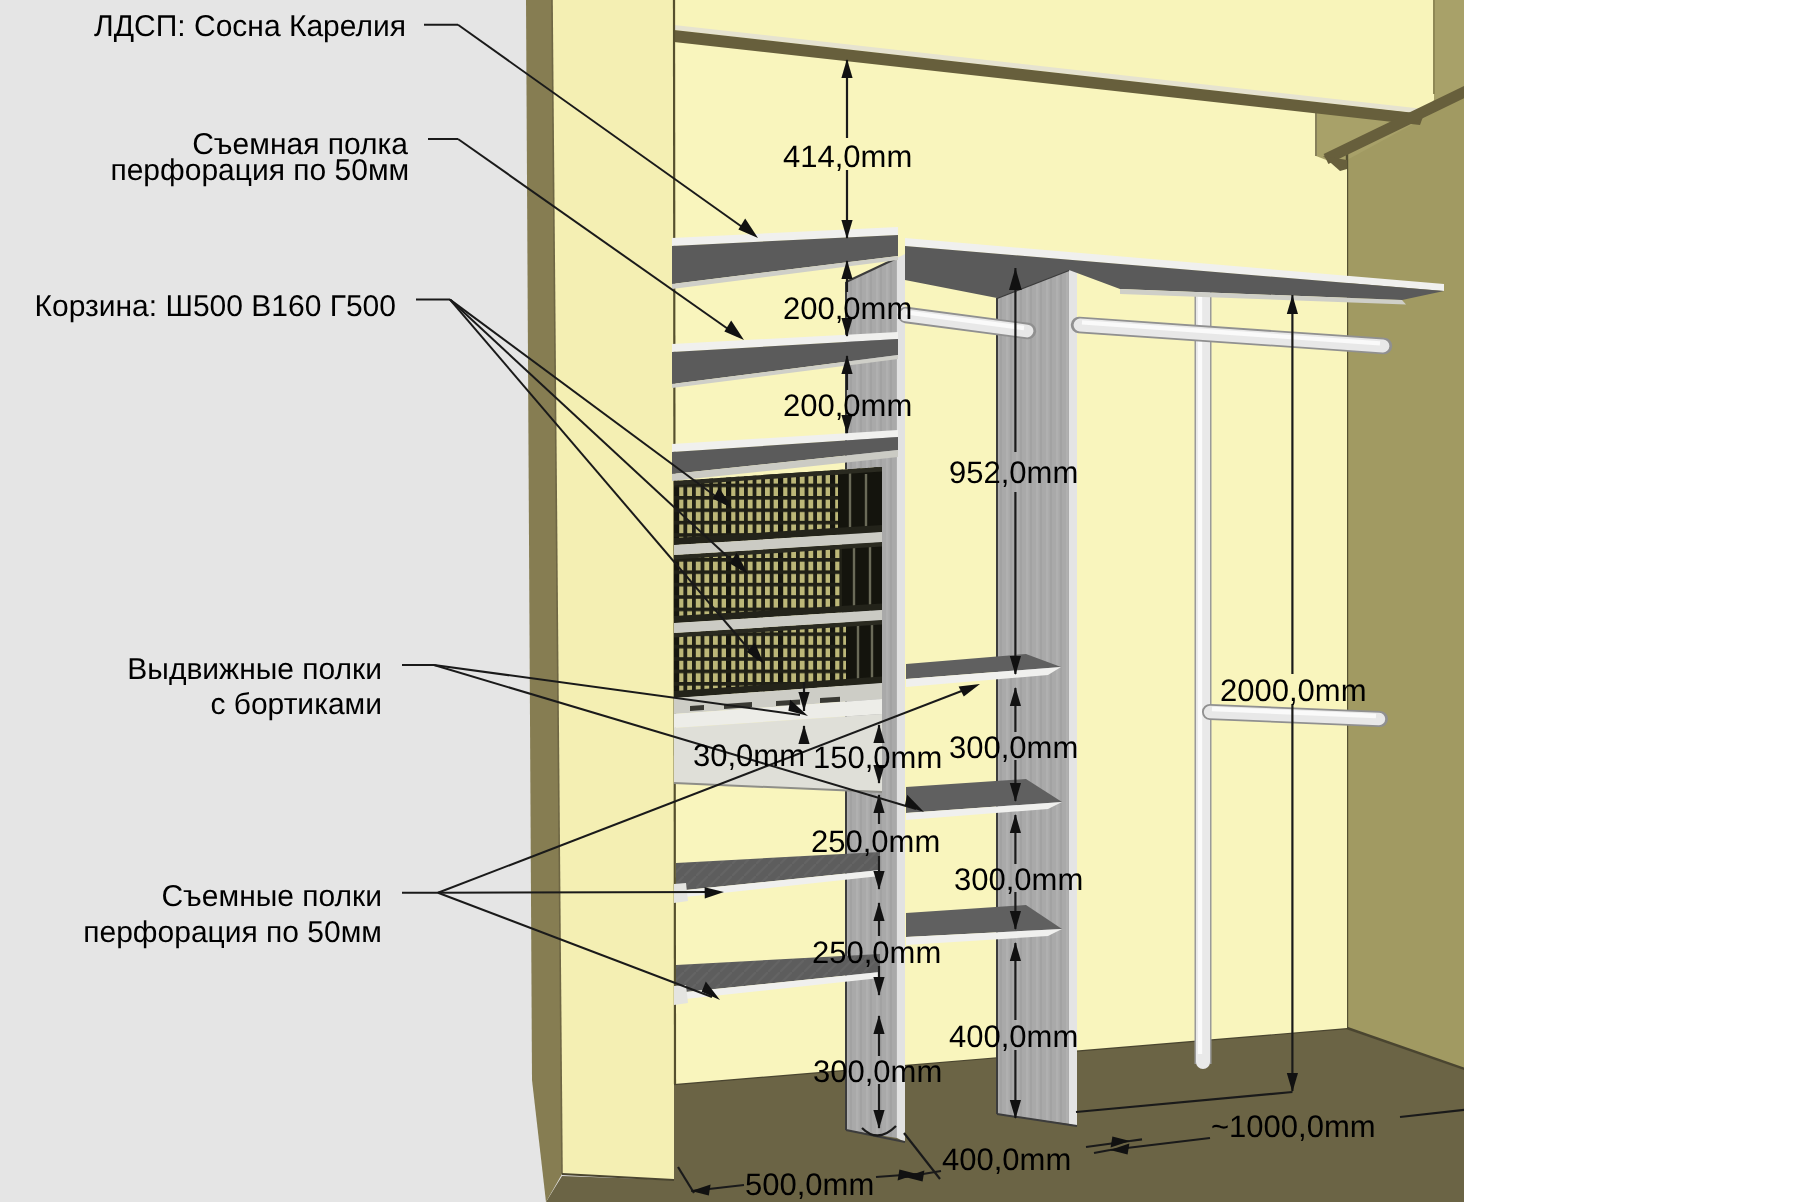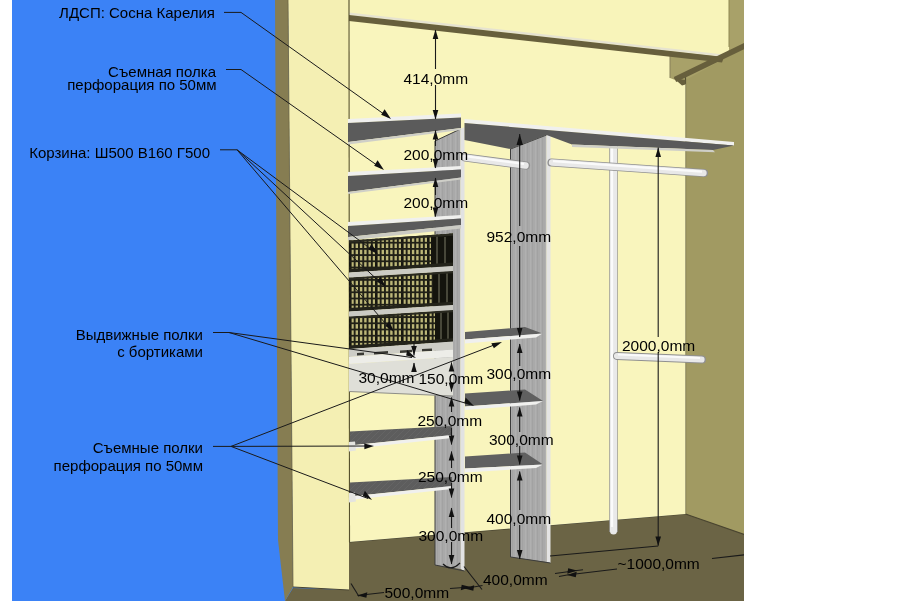--- a/index.html
+++ b/index.html
@@ -1,17 +1,17 @@
 <!DOCTYPE html>
 <html><head>
 <meta charset="utf-8">
 <style>
   html,body{margin:0;padding:0;background:#fff;}
-  #page{position:relative;width:732px;height:601px;overflow:hidden;background:#3b82f6;
-        font-family:"Liberation Sans", sans-serif;margin-left:12px;}
+  #page{position:relative;width:732px;height:601px;overflow:hidden;background:#e5e5e5;
+        font-family:"Liberation Sans", sans-serif;}
   svg{position:absolute;left:0;top:0;}
   text{font-family:"Liberation Sans", sans-serif;fill:#000;}
   .lab{font-size:15px;}
   .dim{font-size:15.5px;}
 </style>
 </head>
 <body>
 <div id="page">
 <svg width="910" height="601" viewBox="0 0 910 601">
 <defs>

